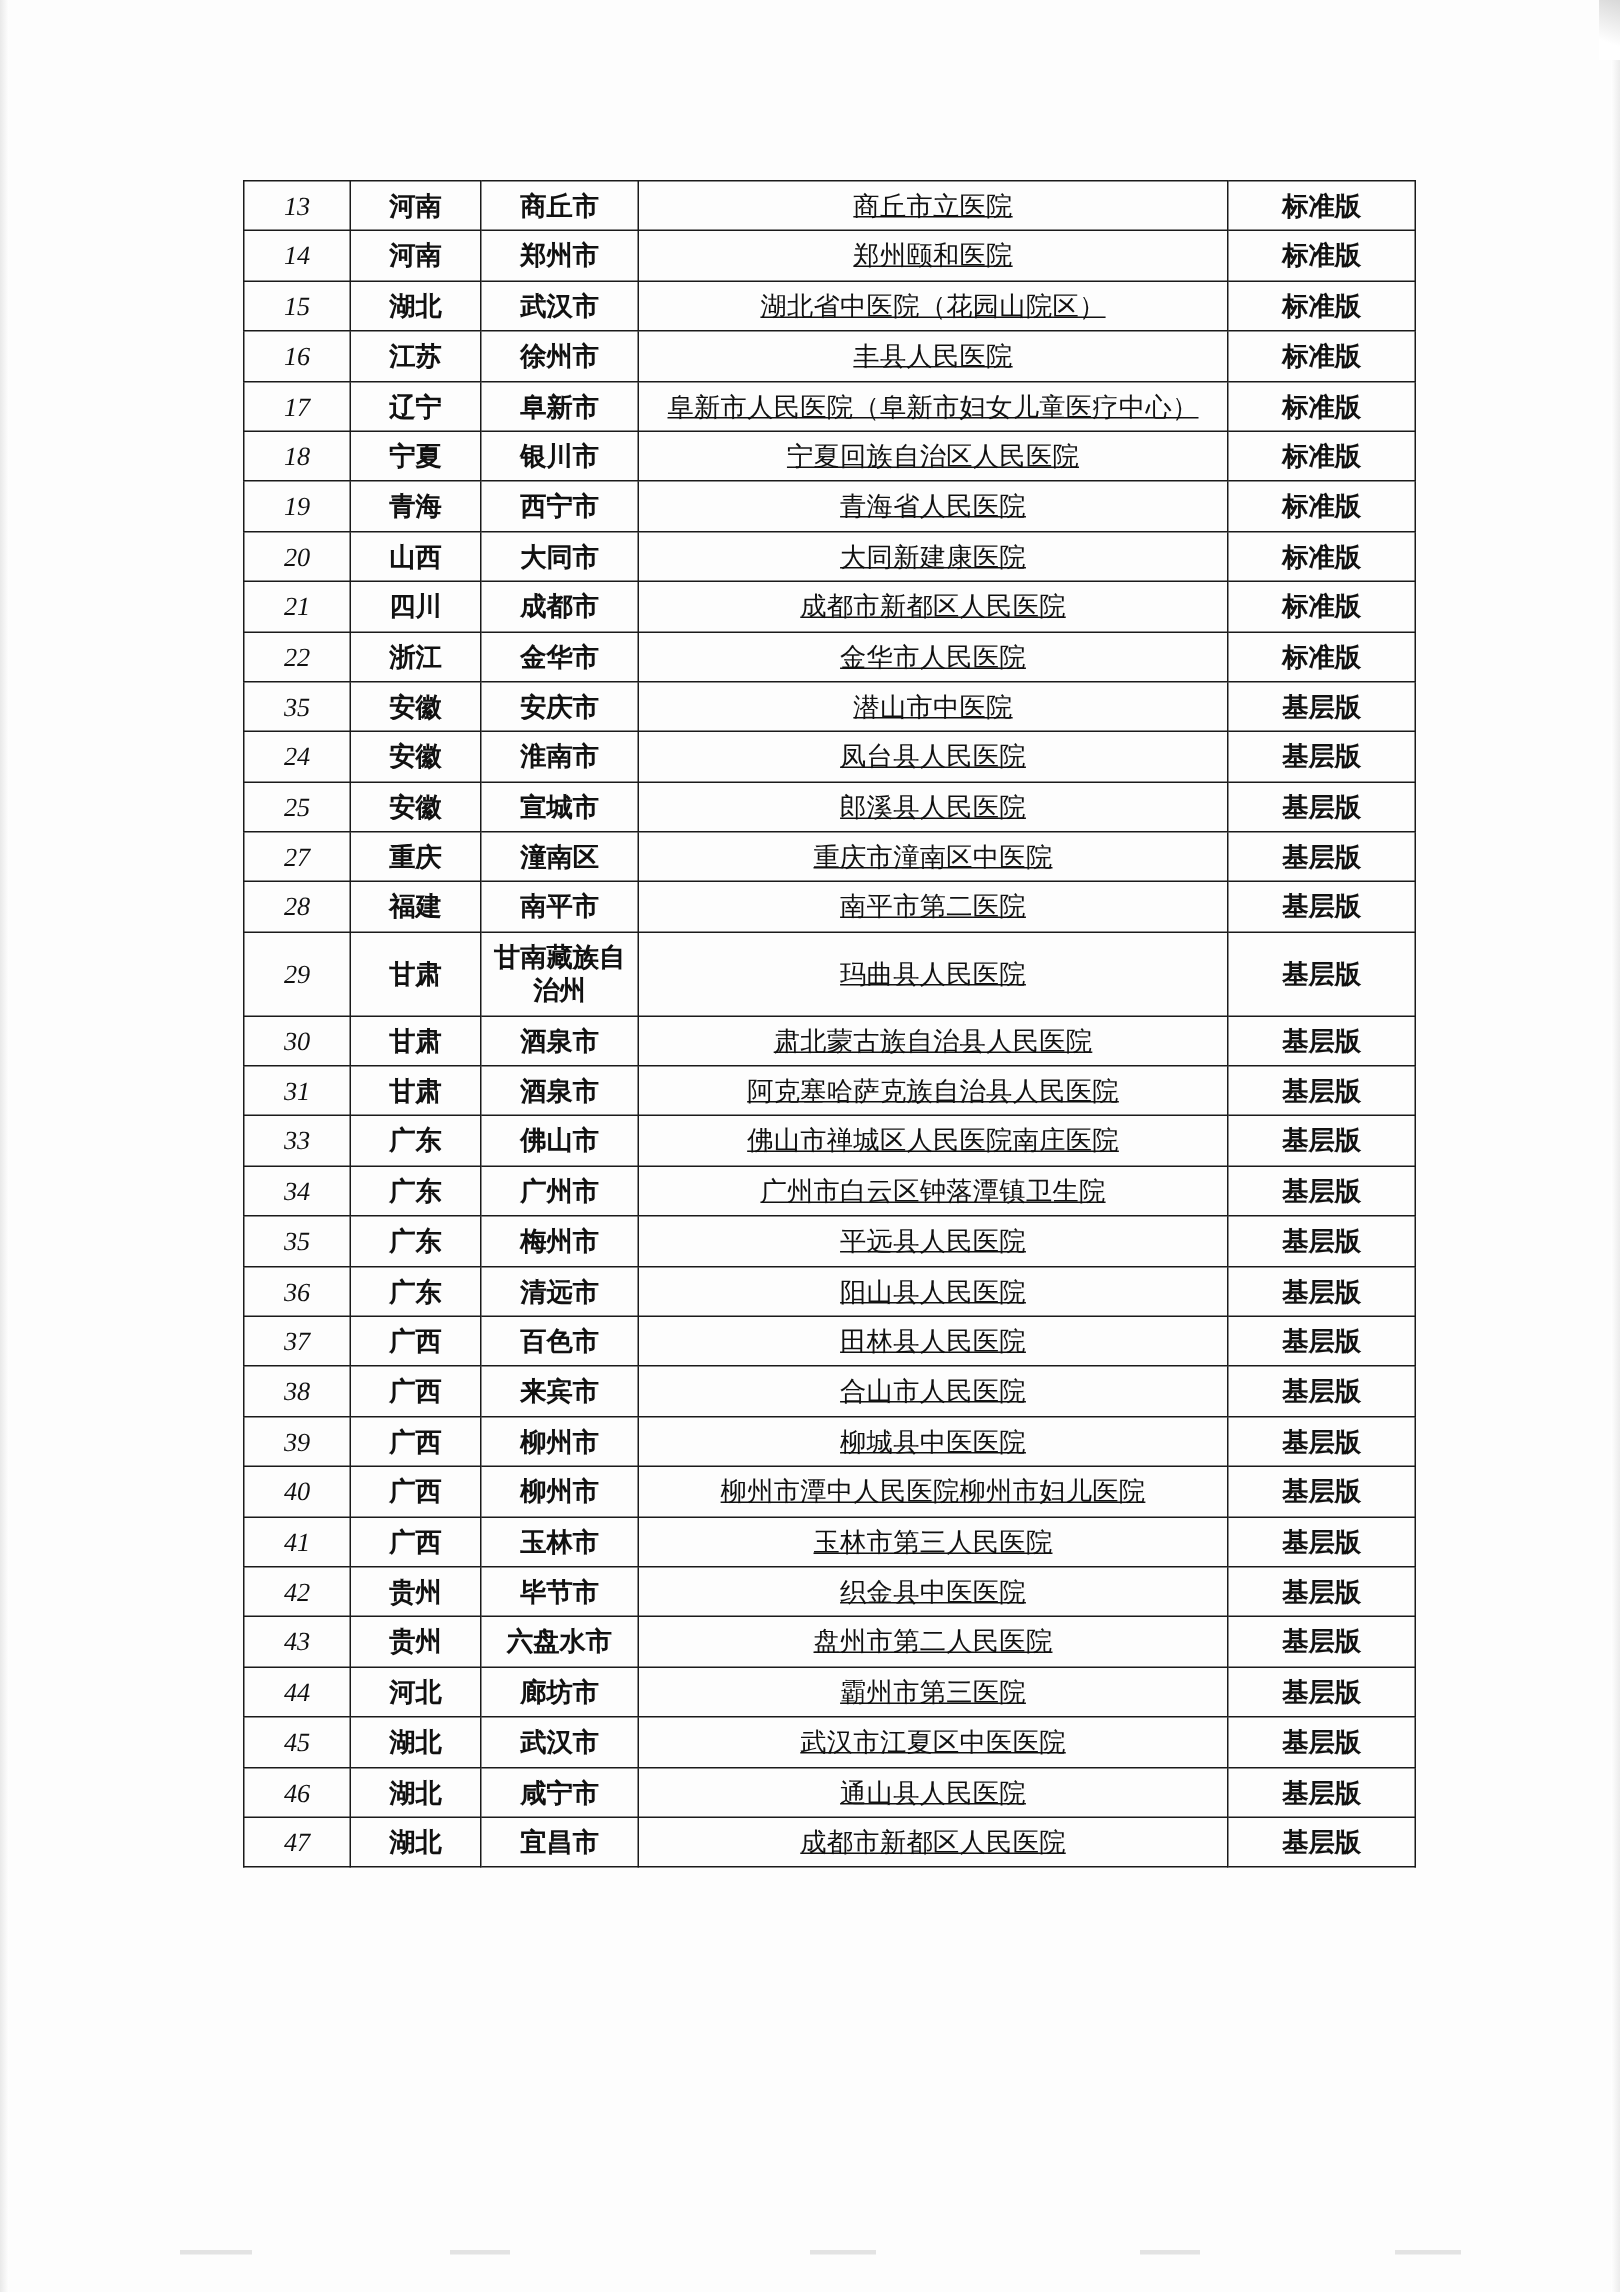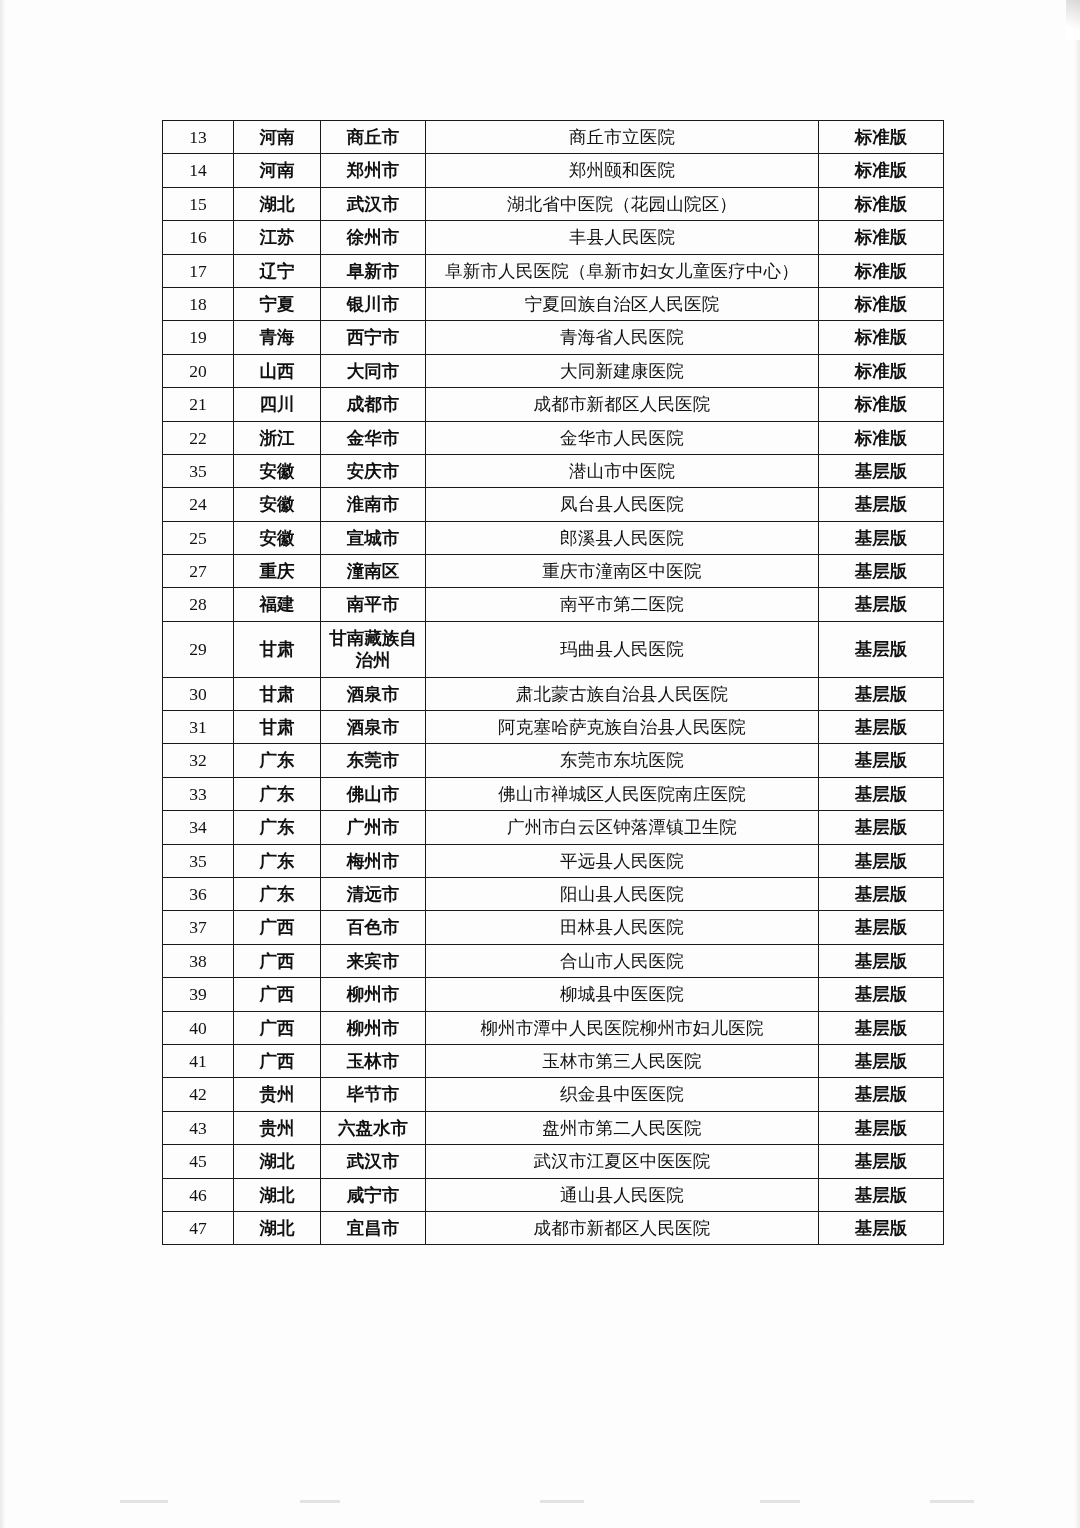--- a/index.html
+++ b/index.html
@@ -52,24 +52,24 @@
   }
   table.doc-table td {
     border: 1.5px solid #1a1a1a;
     text-align: center;
     vertical-align: middle;
     font-size: 17.5px;
     line-height: 1.28;
     padding: 5px 2px;
     font-family: "Liberation Serif", "DejaVu Serif", serif;
   }
-  td.col-idx { width: 66px; }
+  td.col-idx { width: 66px; font-style: italic; }
   td.col-prov { width: 82px; }
   td.col-city { width: 100px; }
-  td.col-name { width: 388px; }
+  td.col-name { width: 388px; text-decoration: underline; }
   td.col-ver  { width: 120px; }
 
   td.col-prov, td.col-city, td.col-ver {
     font-weight: bold;
   }
   td.col-name {
     letter-spacing: 0.2px;
   }
   .footer-marks {
     position: absolute;
@@ -216,27 +216,20 @@
             <td class="col-ver">基层版</td>
           </tr>
           <tr>
             <td class="col-idx">31</td>
             <td class="col-prov">甘肃</td>
             <td class="col-city">酒泉市</td>
             <td class="col-name">阿克塞哈萨克族自治县人民医院</td>
             <td class="col-ver">基层版</td>
           </tr>
           <tr>
-            <td class="col-idx">32</td>
-            <td class="col-prov">广东</td>
-            <td class="col-city">东莞市</td>
-            <td class="col-name">东莞市东坑医院</td>
-            <td class="col-ver">基层版</td>
-          </tr>
-          <tr>
             <td class="col-idx">33</td>
             <td class="col-prov">广东</td>
             <td class="col-city">佛山市</td>
             <td class="col-name">佛山市禅城区人民医院南庄医院</td>
             <td class="col-ver">基层版</td>
           </tr>
           <tr>
             <td class="col-idx">34</td>
             <td class="col-prov">广东</td>
             <td class="col-city">广州市</td>
@@ -297,20 +290,27 @@
             <td class="col-prov">贵州</td>
             <td class="col-city">毕节市</td>
             <td class="col-name">织金县中医医院</td>
             <td class="col-ver">基层版</td>
           </tr>
           <tr>
             <td class="col-idx">43</td>
             <td class="col-prov">贵州</td>
             <td class="col-city">六盘水市</td>
             <td class="col-name">盘州市第二人民医院</td>
+            <td class="col-ver">基层版</td>
+          </tr>
+          <tr>
+            <td class="col-idx">44</td>
+            <td class="col-prov">河北</td>
+            <td class="col-city">廊坊市</td>
+            <td class="col-name">霸州市第三医院</td>
             <td class="col-ver">基层版</td>
           </tr>
           <tr>
             <td class="col-idx">45</td>
             <td class="col-prov">湖北</td>
             <td class="col-city">武汉市</td>
             <td class="col-name">武汉市江夏区中医医院</td>
             <td class="col-ver">基层版</td>
           </tr>
           <tr>

